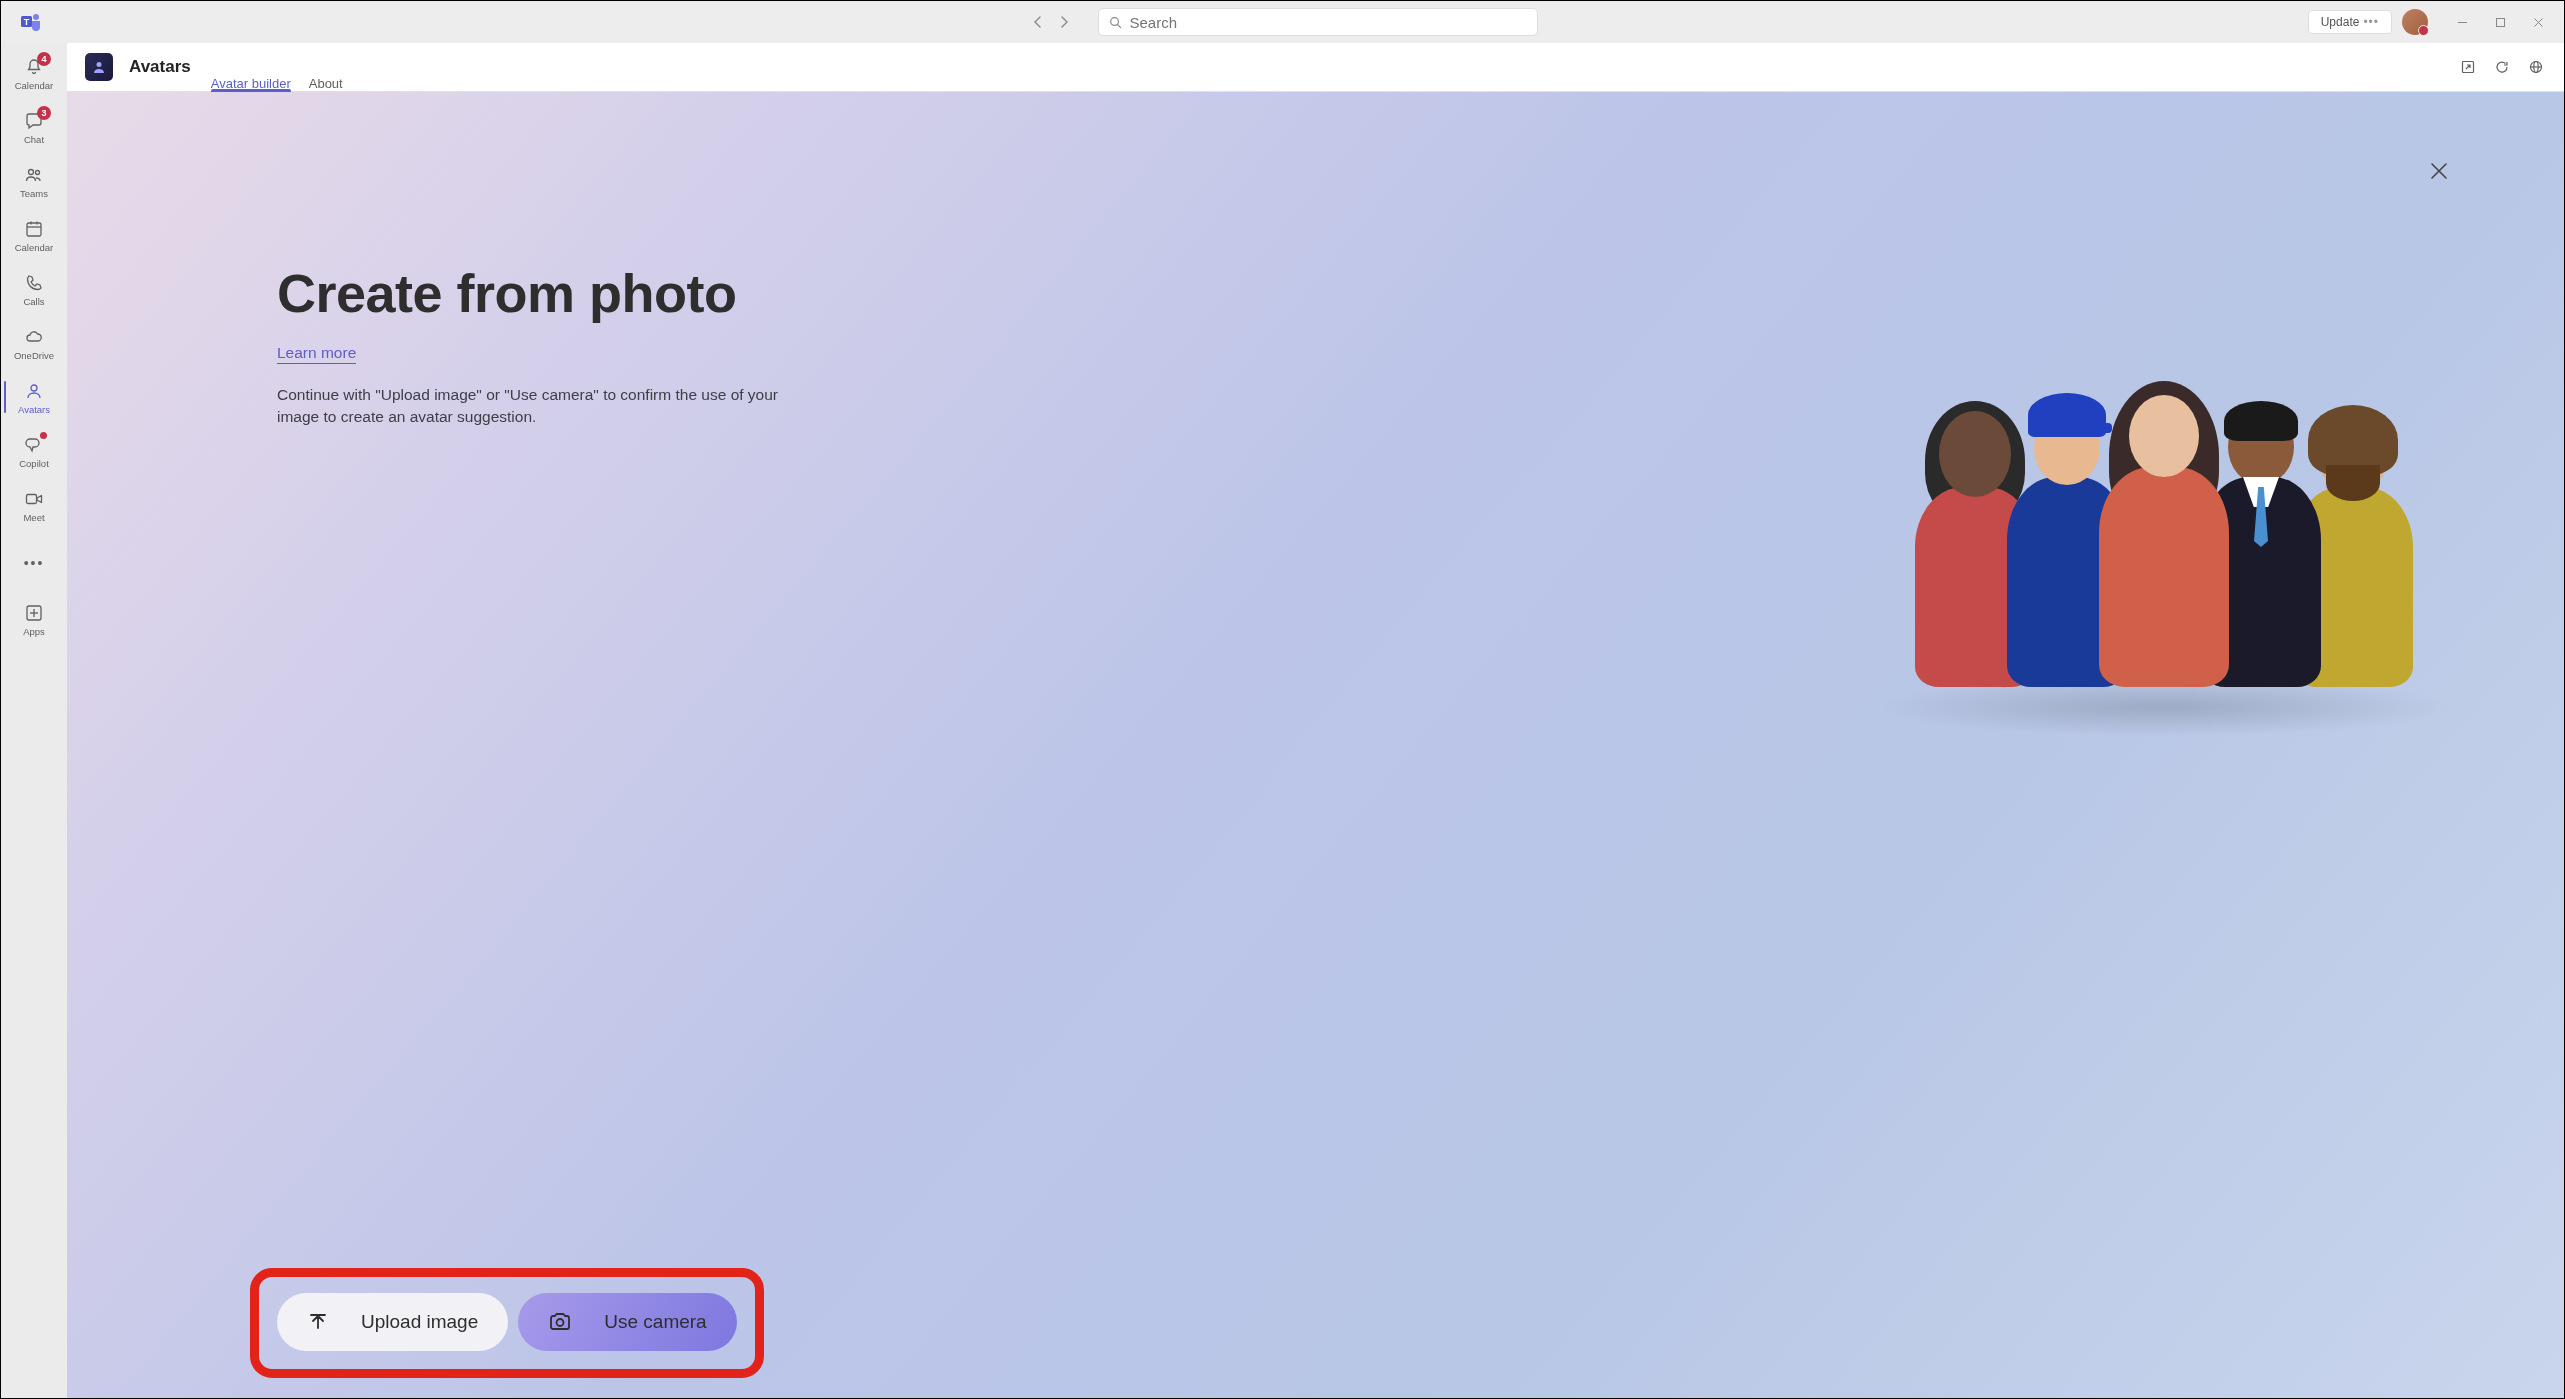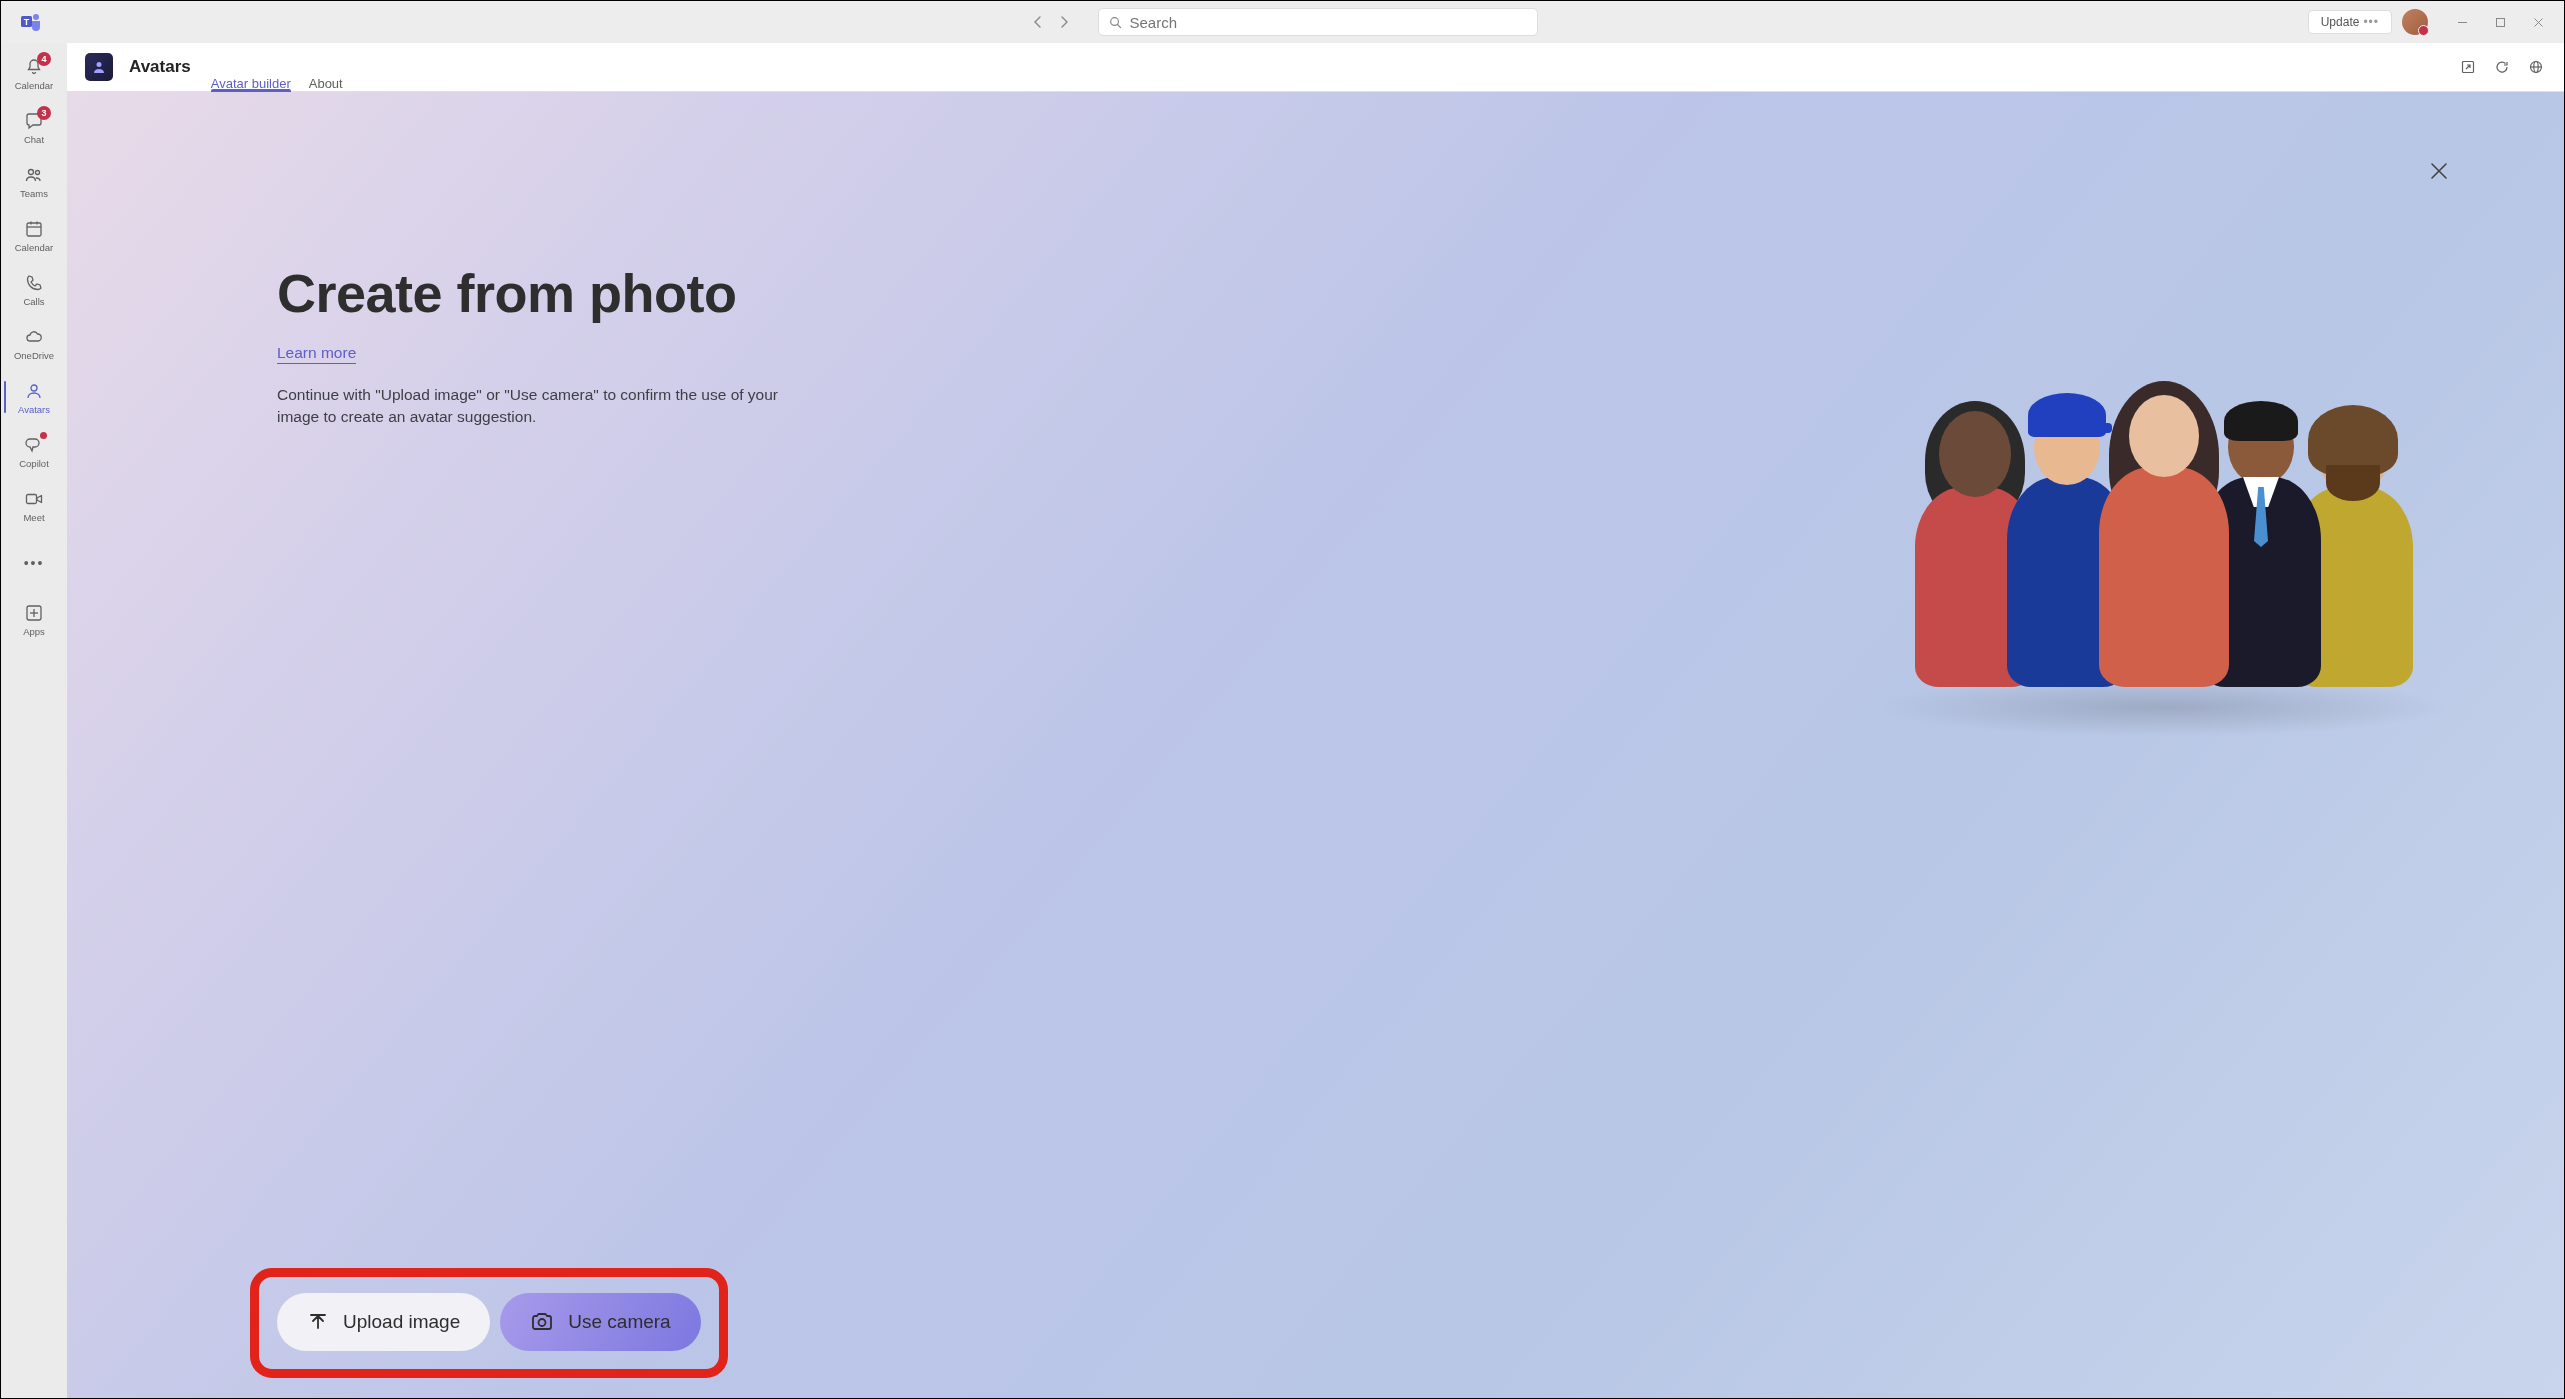--- a/index.html
+++ b/index.html
@@ -135,21 +135,21 @@
 }
 
 
 .action-wrap {
   position: absolute; left: 183px; bottom: 20px;
   border: 9px solid #e2231a; border-radius: 22px; padding: 16px 18px 18px;
   display: flex; gap: 10px;
 }
 .action-btn {
   height: 58px; padding: 0 30px; border-radius: 29px; border: none;
-  display: flex; align-items: center; gap: 14px; font-size: 19px; font-weight: 500;
+  display: flex; align-items: center; gap: 32px; font-size: 19px; font-weight: 500;
   cursor: pointer; color: #2e2e2e;
 }
 .btn-upload { background: #f2f1f5; }
 .btn-camera { background: linear-gradient(120deg, #a79aea, #7d78e0); }
 
 svg { display: block; }
 </style>
 </head>
 <body>
 

